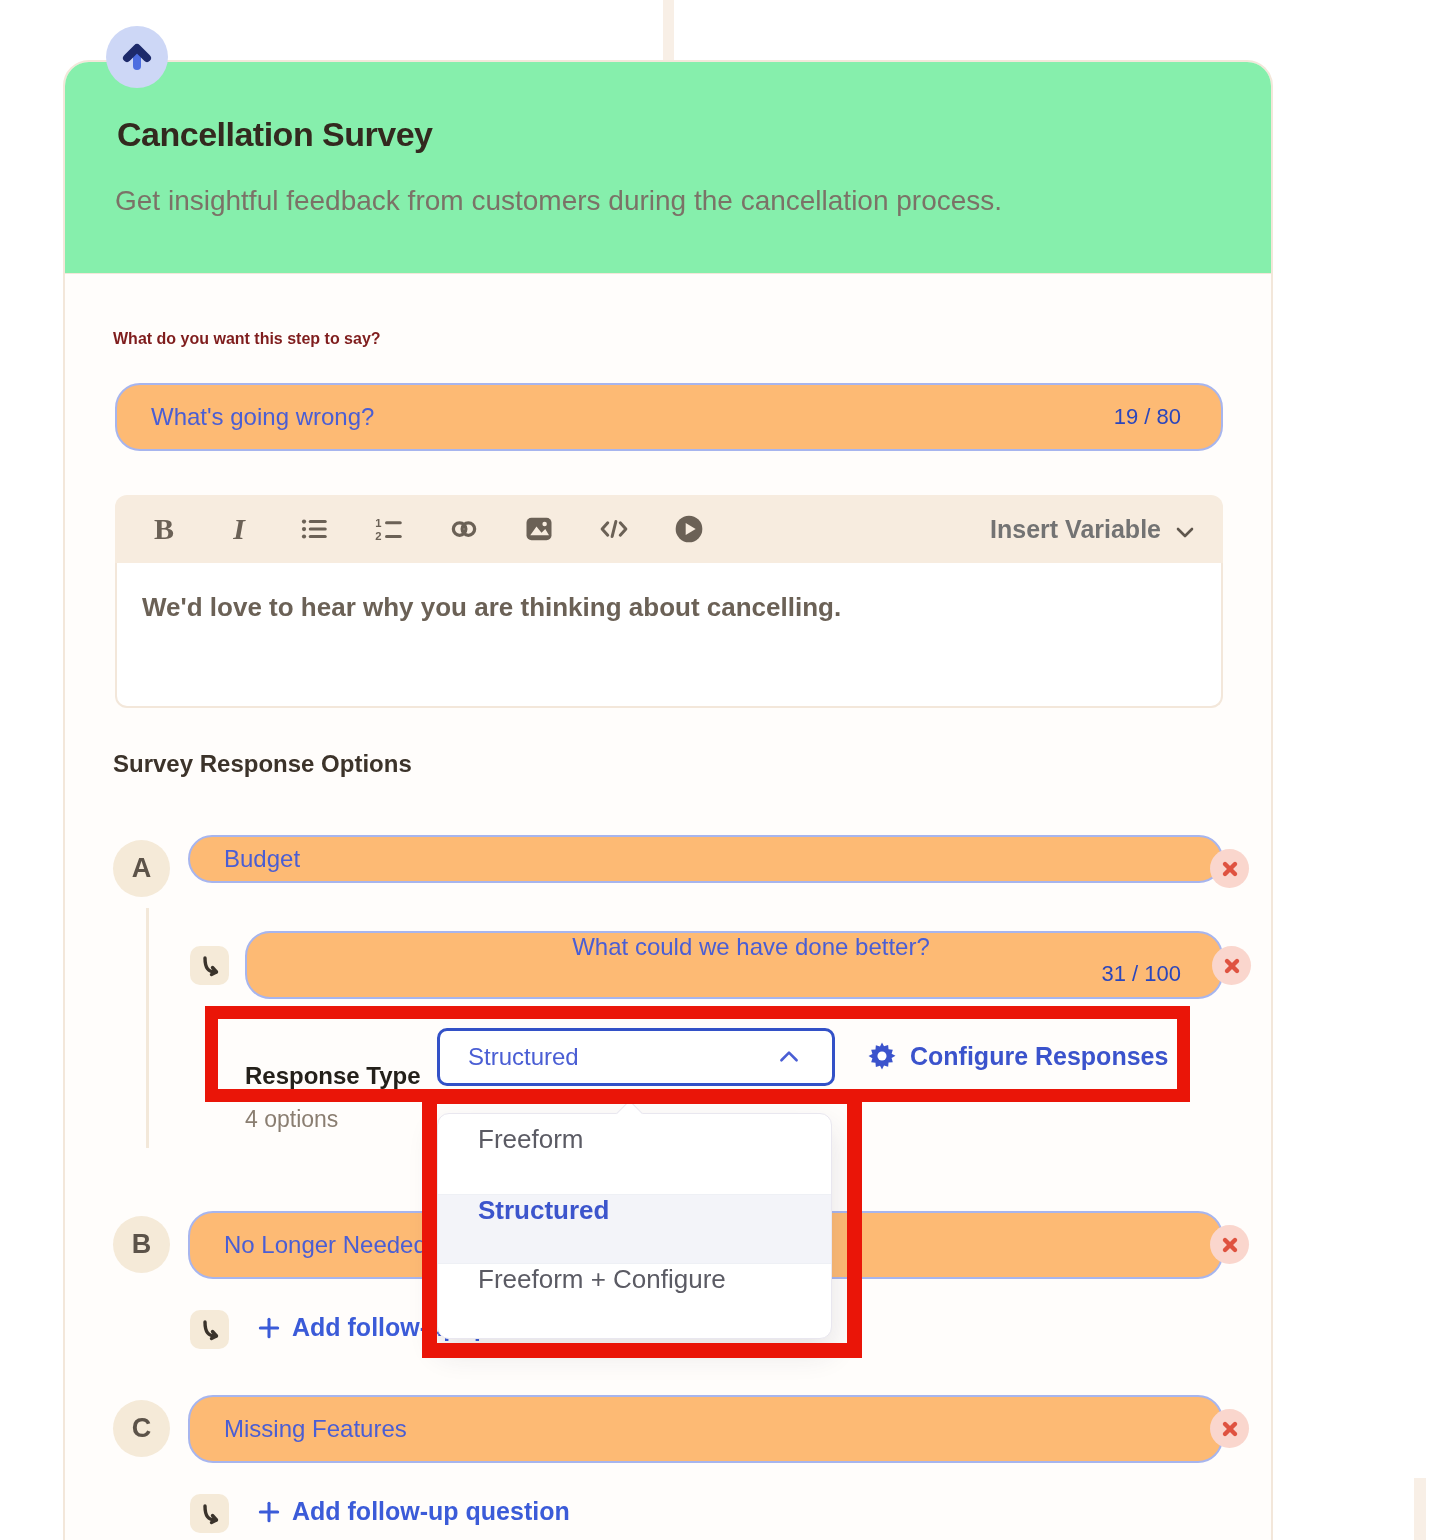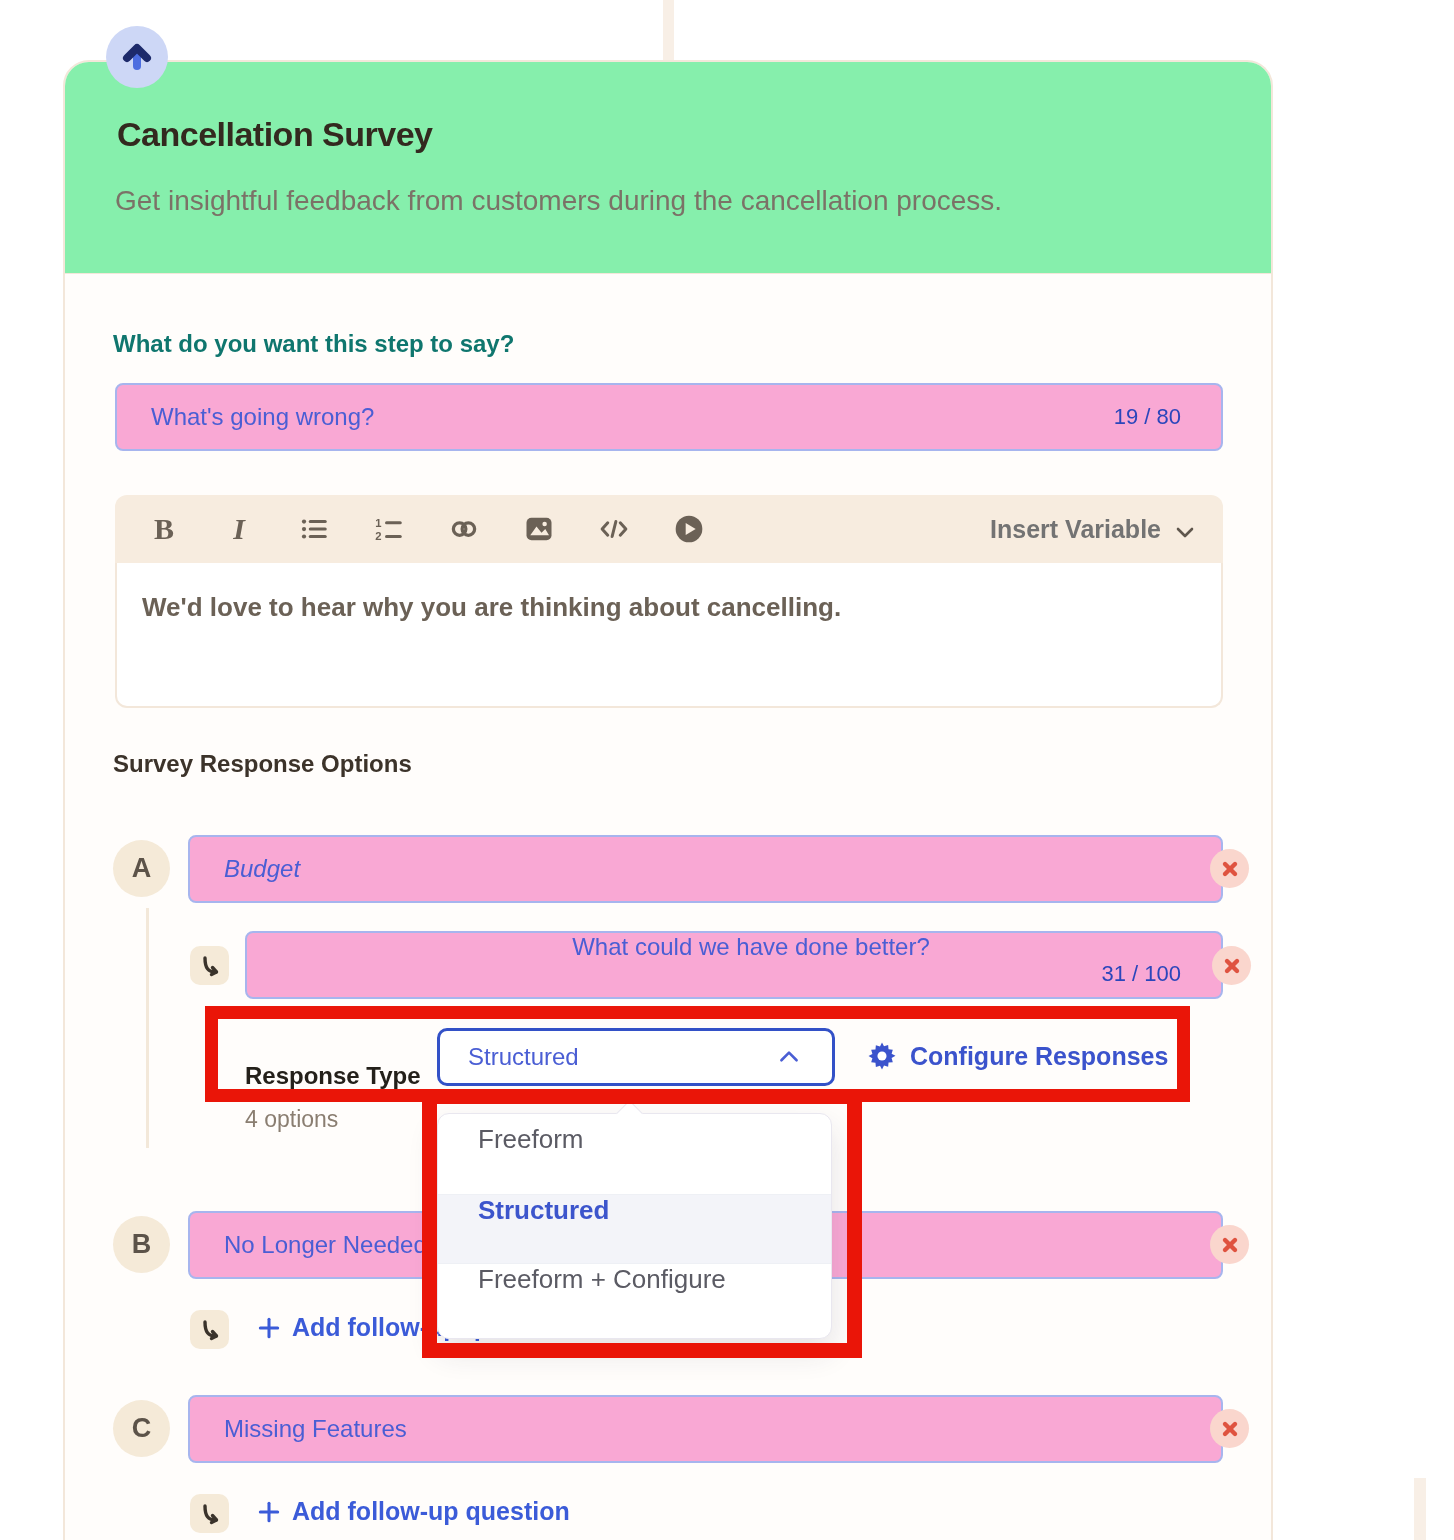--- a/index.html
+++ b/index.html
@@ -15,23 +15,23 @@
         border:2px solid #f3e7da;border-radius:26px;box-sizing:border-box;}
   .card-header{left:0;top:0;width:100%;height:212px;background:#86efac;
                border-radius:24px 24px 0 0;border-bottom:1px solid #f3e7da;box-sizing:border-box;}
   .title{left:52px;top:53px;font-size:34px;font-weight:700;color:#33291f;letter-spacing:-0.5px;}
   .subtitle{left:50px;top:123px;font-size:28px;font-weight:500;color:#7b7267;}
 
   
   .collapse-btn{left:106px;top:26px;width:62px;height:62px;border-radius:50%;
                 background:#cdd7f6;display:flex;align-items:center;justify-content:center;cursor:pointer;}
 
-  .q-label{left:113px;top:330px;font-size:24px;font-weight:700;color:#0f766e;}
-
-  .tinput{background:#f9a8d4;border:2.5px solid #a7b5ee;border-radius:8px;box-sizing:border-box;
+  .q-label{left:113px;top:330px;font-size:16px;font-weight:700;color:#7f1d1d;}
+
+  .tinput{background:#fdba74;border:2.5px solid #a7b5ee;border-radius:25px;box-sizing:border-box;
           display:flex;align-items:center;}
   .tinput .val{margin-left:34px;font-size:24px;font-weight:500;color:#4a5ed4;white-space:nowrap;}
   .tinput .counter{margin-left:auto;margin-right:40px;font-size:22px;font-weight:400;color:#2b46bb;}
 
   .input1{left:115px;top:383px;width:1108px;height:68px;}
 
   
   .toolbar{left:115px;top:495px;width:1108px;height:68px;background:#f7ecdf;
            border-radius:12px 12px 0 0;box-sizing:border-box;display:flex;align-items:center;padding:0 26px;}
   .tb-btn{width:46px;height:46px;margin-right:29px;display:flex;align-items:center;justify-content:center;
@@ -169,21 +169,21 @@
   </div>
 
   <div class="abs editor-body"></div>
   <div class="abs editor-text">We'd love to hear why you are thinking about cancelling.</div>
 
   <div class="abs section-label">Survey Response Options</div>
 
   <div class="abs badge" style="left:113px;top:840px;">
     <span>A</span>
   </div>
-  <div class="abs tinput" style="left:188px;top:835px;width:1035px;height:68px;font-style:italic;">
+  <div class="abs tinput" style="left:188px;top:835px;width:1035px;height:48px;">
     <span class="val">Budget</span>
   </div>
   <div class="abs xbtn" style="left:1210px;top:849px;">
     <span style="display:flex;">
       <svg width="20" height="20" viewBox="0 0 20 20" stroke="#df5340" stroke-width="4.4" stroke-linecap="round">
           <line x1="5" y1="5" x2="15" y2="15"></line>
           <line x1="15" y1="5" x2="5" y2="15"></line>
         </svg>
     </span>
   </div>

